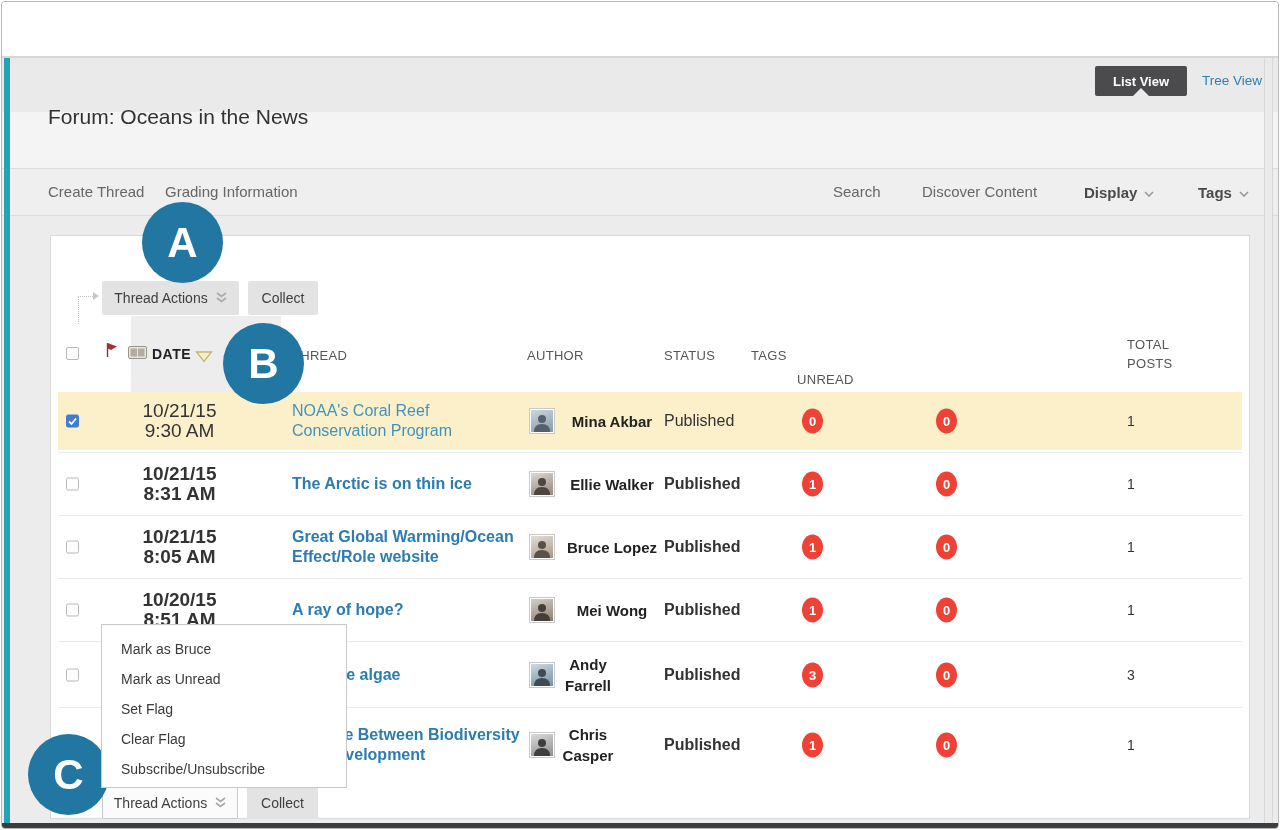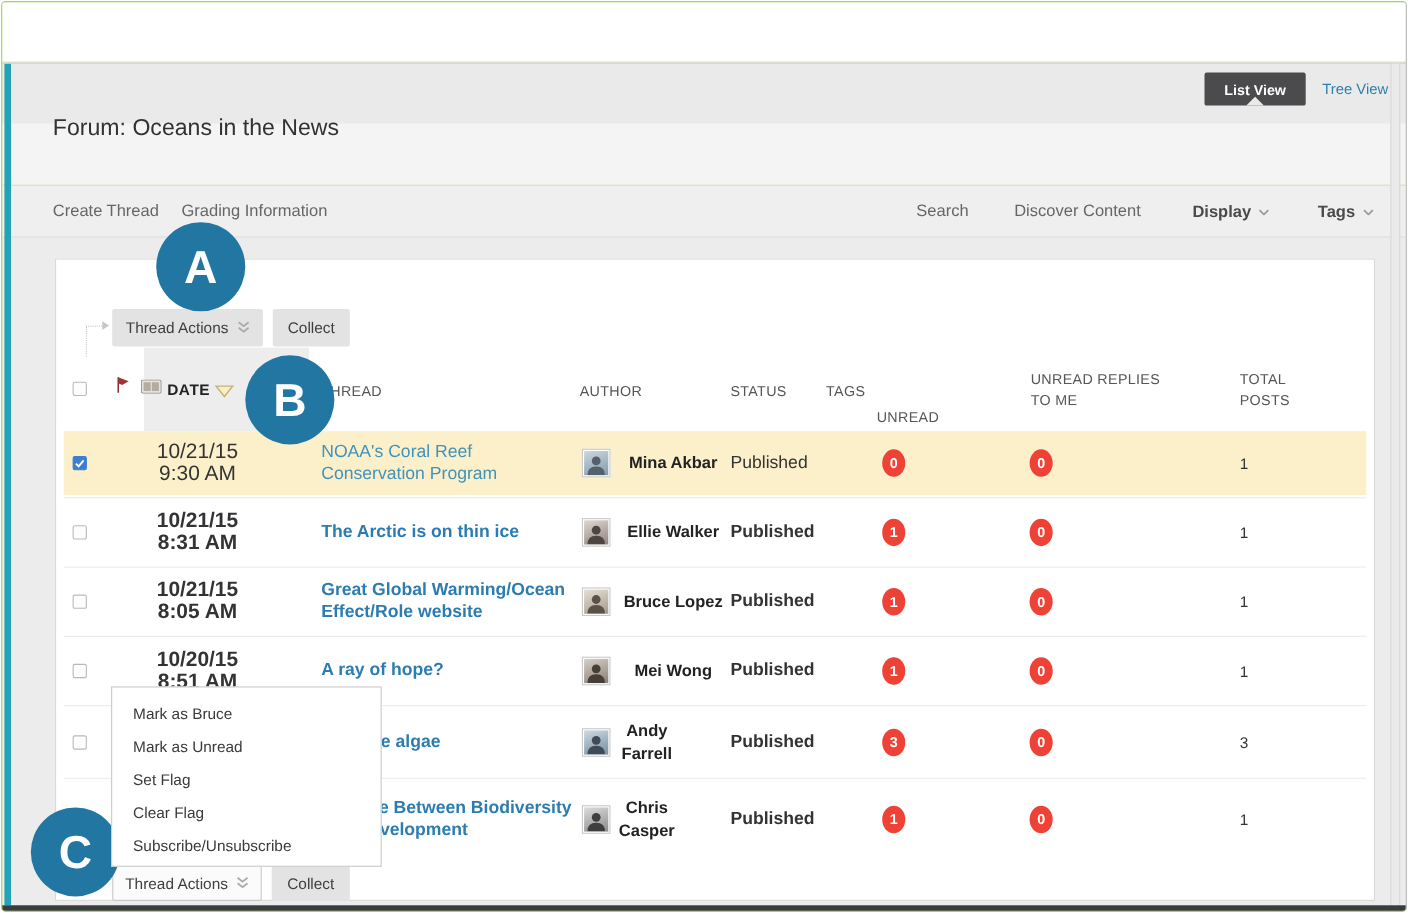--- a/index.html
+++ b/index.html
@@ -1,18 +1,18 @@
 <!DOCTYPE html>
 <html><head>
 <meta charset="utf-8">
 <style>
   * { margin:0; padding:0; box-sizing:border-box; }
   body { background:#fff; font-family:"Liberation Sans", sans-serif; }
   #frame { position:relative; width:1278px; height:828px; margin:1px;
-           border:1px solid #b9b9b9; border-radius:4px; overflow:hidden; background:#bef264; }
+           border:1px solid #b9b9b9; border-radius:4px; overflow:hidden; background:#fde047; }
   .abs { position:absolute; }
 
   
   .topbar { left:0; top:0; width:100%; height:55px; background:#fff; border-bottom:1px solid #d5d5d5; z-index:10; }
   .course-title { left:30px; top:18px; font-size:15px; font-weight:bold; color:#333; }
   .crumb { top:19px; font-size:15px; color:#444; }
   .chev-circle { left:263px; top:18px; width:19px; height:19px; border-radius:50%; background:#d2d2d2;
                  display:flex; align-items:center; justify-content:center; }
   .help-circle { left:1245px; top:12px; width:26px; height:26px; border-radius:50%; background:#d9d9d9;
                  color:#858585; font-size:15px; font-weight:bold; display:flex; align-items:center; justify-content:center; }
@@ -184,21 +184,20 @@
   <div class="abs" style="left:193px; top:347px; z-index:2;">
     <svg width="18" height="12" viewBox="0 0 18 12">
         <polygon points="1.5,1 16.5,1 9,10.5" fill="#f7f0c6" stroke="#c3b375" stroke-width="1.3"></polygon>
       </svg>
   </div>
   <div class="abs th" style="left:290px; top:344px;">THREAD</div>
   <div class="abs th" style="left:525px; top:344px;">AUTHOR</div>
   <div class="abs th" style="left:662px; top:344px;">STATUS</div>
   <div class="abs th" style="left:749px; top:344px;">TAGS</div>
   <div class="abs th" style="left:795px; top:322px; width:72px;margin-top:46px;">UNREAD POSTS</div>
-  <div class="abs th" style="left:935px; top:333px; width:126px;">UNREAD REPLIES TO ME</div>
   <div class="abs th" style="left:1125px; top:333px; width:60px;">TOTAL POSTS</div>
 
   <div class="abs row r0">
     <div class="cell cb cb-on c-check">
         <svg width="9" height="8" viewBox="0 0 9 8">
           <polyline points="1,4 3.5,6.5 8,1" fill="none" stroke="#fff" stroke-width="1.8"></polyline>
         </svg>
       </div>
     <div class="cell c-date">10/21/15 9:30 AM</div>
     <div class="cell c-thread">NOAA's Coral Reef Conservation Program</div>

